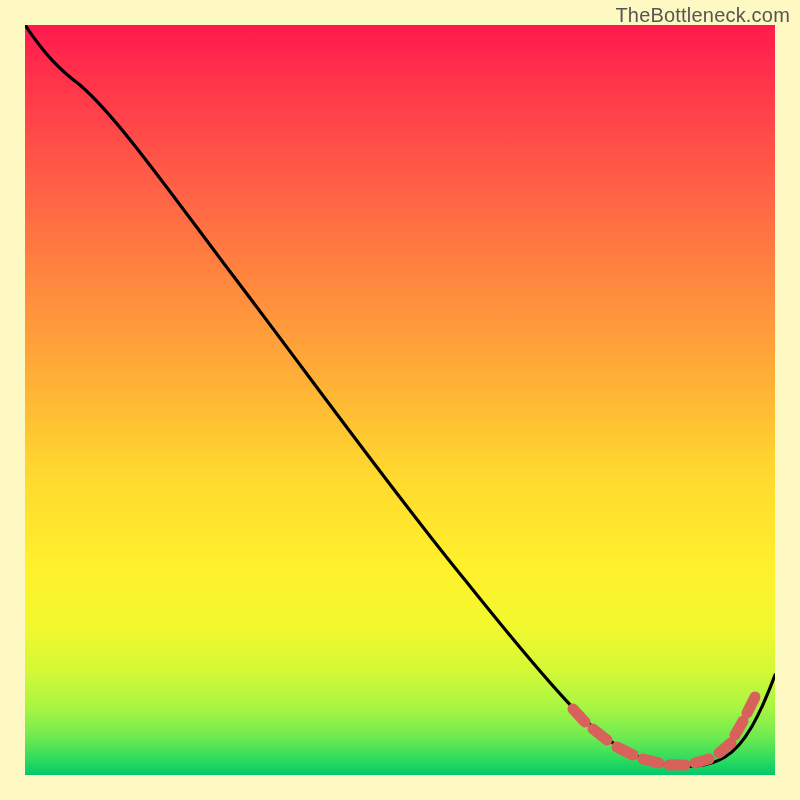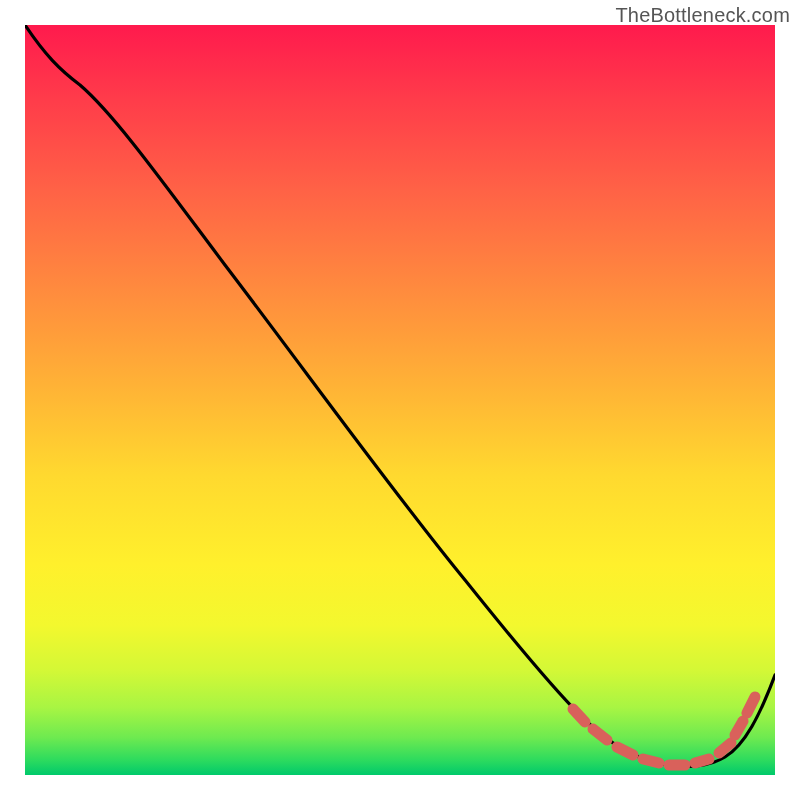--- a/index.html
+++ b/index.html
@@ -10,21 +10,21 @@
     background: #000;
     overflow: hidden;
     font-family: Arial, Helvetica, sans-serif;
   }
   .frame {
     position: absolute;
     top: 0;
     left: 0;
     width: 800px;
     height: 800px;
-    background: #ffffff;
+    background: #fef9c3;
   }
   .plot {
     position: absolute;
     left: 25px;
     top: 25px;
     width: 750px;
     height: 750px;
     
     background: linear-gradient(
       to bottom,

